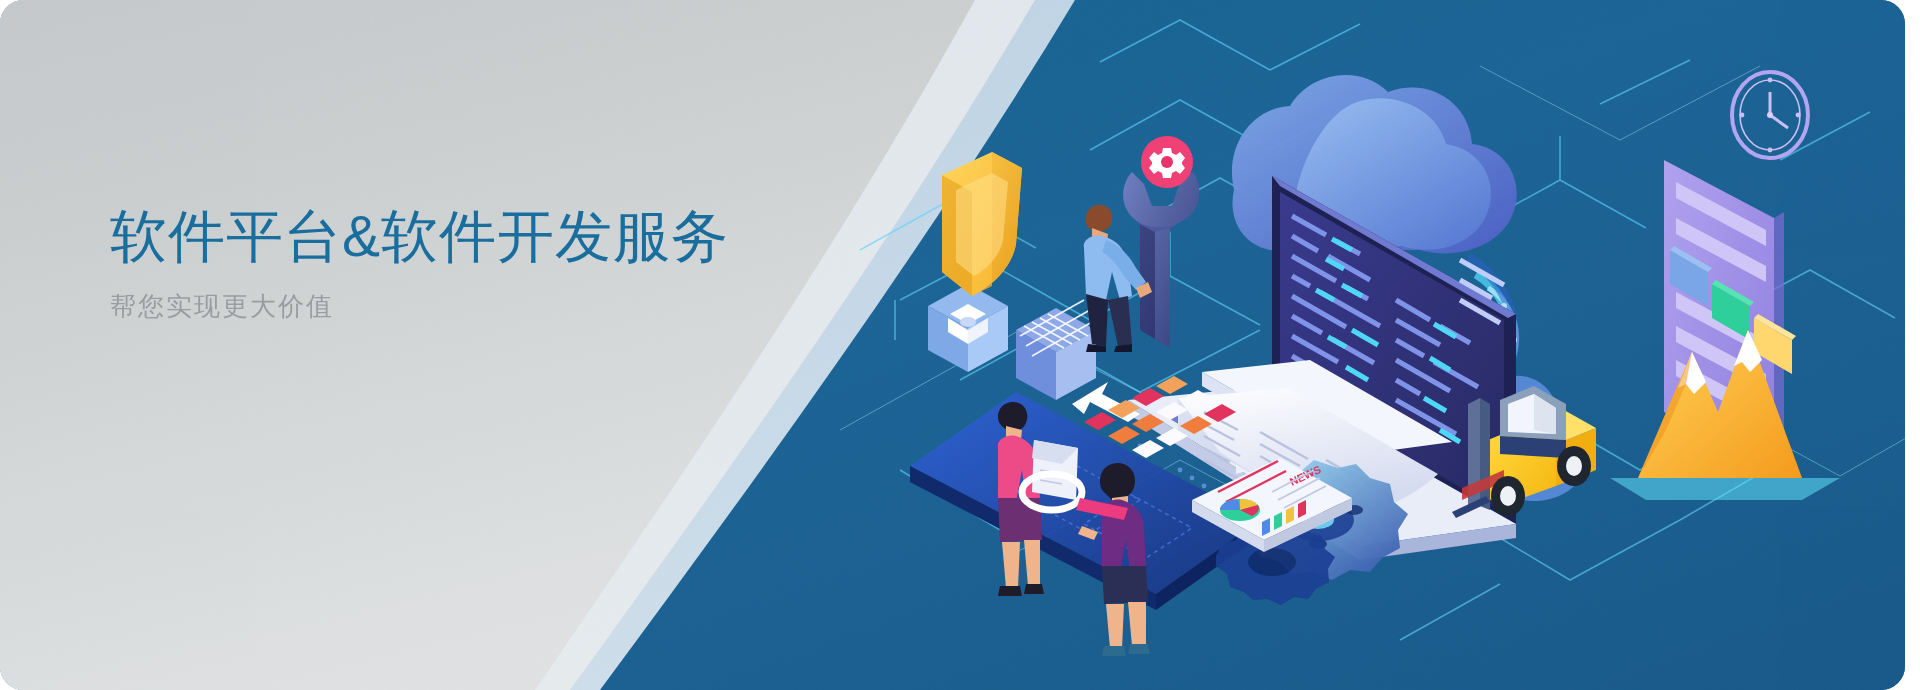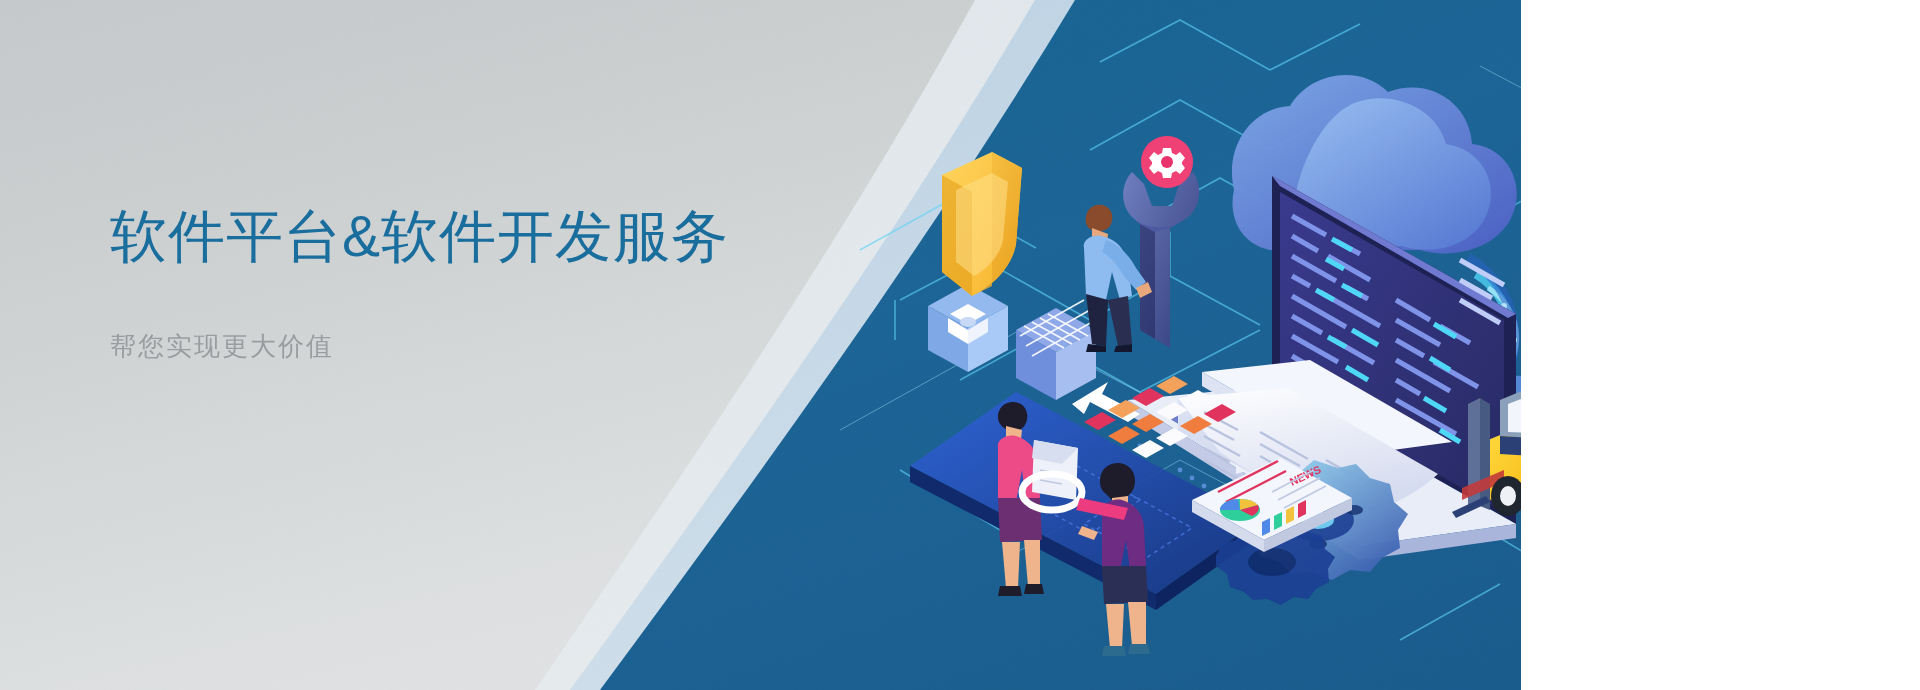--- a/index.html
+++ b/index.html
@@ -4,23 +4,24 @@
 <style>
   * { box-sizing: border-box; margin: 0; padding: 0; }
   html, body {
     width: 1920px; height: 690px;
     overflow: hidden;
     background: #ffffff;
     font-family: "Liberation Sans", "DejaVu Sans", sans-serif;
   }
   #banner {
     position: relative;
-    width: 1521px; height: 690px;
+    width: 1905px; height: 690px;
     overflow: hidden;
     background: #1a6294;
+    border-radius: 24px;
   }
   
   .bg-layer { position: absolute; inset: 0; }
   #bg-svg  { position: absolute; inset: 0; width: 1920px; height: 690px; }
 
   
   #text-block {
     position: absolute;
     left: 110px; top: 205px;
     width: 700px;
@@ -28,21 +29,21 @@
   }
   #headline {
     font-size: 57px;
     line-height: 1.12;
     font-weight: 400;
     color: #1a6e9e;
     letter-spacing: 1px;
     white-space: nowrap;
   }
   #subheadline {
-    margin-top: 60px;
+    margin-top: 20px;
     font-size: 26px;
     font-weight: 400;
     color: #9a9da0;
     letter-spacing: 2px;
     white-space: nowrap;
   }
   
   #illustration {
     position: absolute;
     left: 840px; top: 0px;

